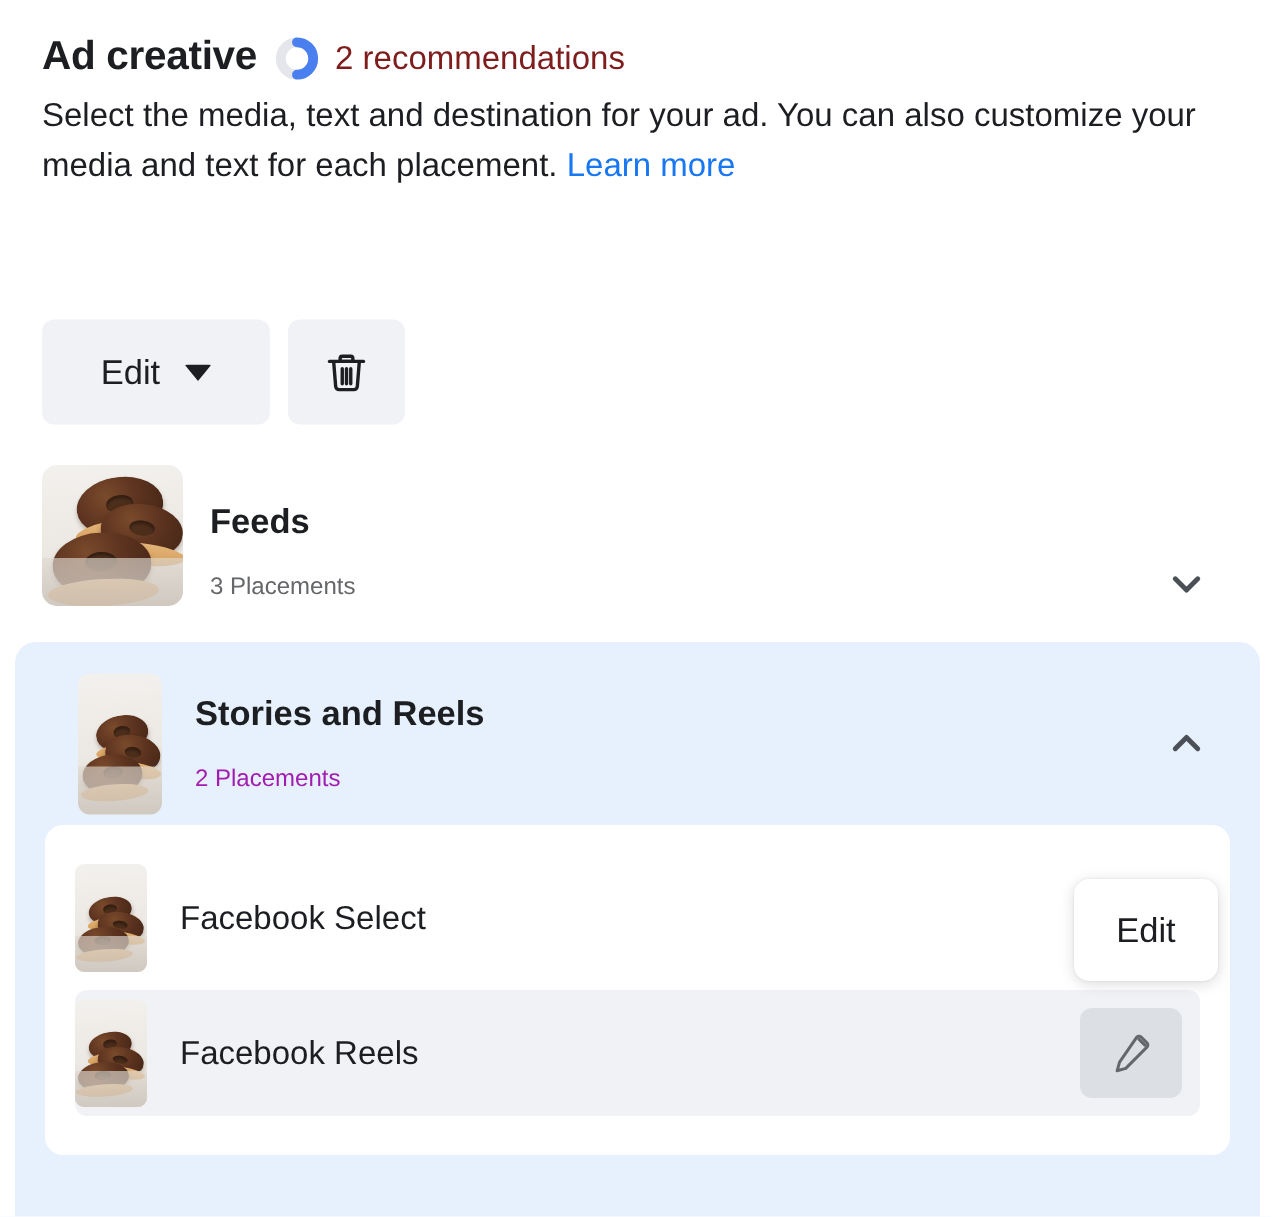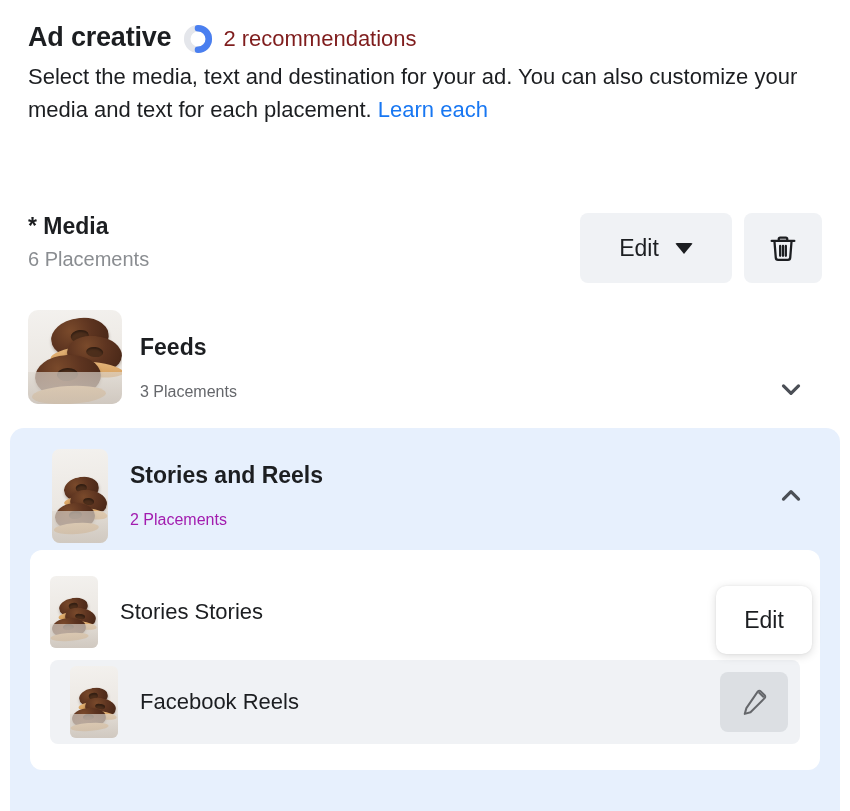--- a/index.html
+++ b/index.html
@@ -293,21 +293,21 @@
     width: 750px;
     height: 84px;
     display: flex;
     align-items: center;
     gap: 22px;
     border-radius: 8px;
     cursor: pointer;
   }
 
   .placement-row.first { top: 20px; background: #ffffff; }
-  .placement-row.active { top: 110px; background: #f0f2f5; padding-left: 20px; }
+  .placement-row.active { top: 110px; background: #f0f2f5; }
 
   .placement-label {
     flex: 1 1 auto;
     font-size: 22px;
     color: #1c1e21;
     line-height: 28px;
   }
 
   .btn-edit-float {
     position: absolute;
@@ -351,30 +351,26 @@
       <div class="recommendations">
         <svg class="ring-icon" viewBox="0 0 32 32">
           <circle cx="16" cy="16" r="11.5" fill="none" stroke="#e4e6eb" stroke-width="7"></circle>
           <path d="M16 4.5 a11.5 11.5 0 0 1 0 23" fill="none" stroke="#4a7ff0" stroke-width="7" stroke-linecap="round"></path>
         </svg>
         <span class="recommendations-label">2 recommendations</span>
       </div>
     </div>
     <div class="section-desc">
       <span>Select the media, text and destination for your ad. You can also customize your media and text for each placement.</span>
-      <a class="learn-more" href="#">Learn each</a>
+      <a class="learn-more" href="#">Learn more</a>
     </div>
   </div>
 
   <div class="media-block">
     <div class="media-head">
-      <div>
-        <div class="media-title">* Media</div>
-        <div class="media-sub">6 Placements</div>
-      </div>
       <div class="media-actions">
         <button class="btn-edit-menu">
           <span>Edit</span>
           <span class="caret-down"></span>
         </button>
         <button class="btn-trash">
           <svg width="34" height="34" viewBox="0 0 24 24" fill="none" stroke="#1c1e21" stroke-width="1.6" stroke-linecap="round" stroke-linejoin="round">
             <path d="M4 7h16"></path>
             <path d="M10 4.6h4a1 1 0 0 1 1 1V7H9V5.6a1 1 0 0 1 1-1z"></path>
             <path d="M6 7.6l.9 11.2a1.6 1.6 0 0 0 1.6 1.5h7a1.6 1.6 0 0 0 1.6-1.5L18 7.6"></path>
@@ -420,21 +416,21 @@
     </div>
 
     <div class="inner-card">
 
       <div class="placement-row first">
         <div class="thumb thumb-row">
           <div class="donut d1"></div>
           <div class="donut d2"></div>
           <div class="donut d3"></div>
         </div>
-        <div class="placement-label">Stories Stories</div>
+        <div class="placement-label">Facebook Select</div>
       </div>
 
       <div class="placement-row active">
         <div class="thumb thumb-row">
           <div class="donut d1"></div>
           <div class="donut d2"></div>
           <div class="donut d3"></div>
         </div>
         <div class="placement-label">Facebook Reels</div>
         <button class="btn-pencil">

